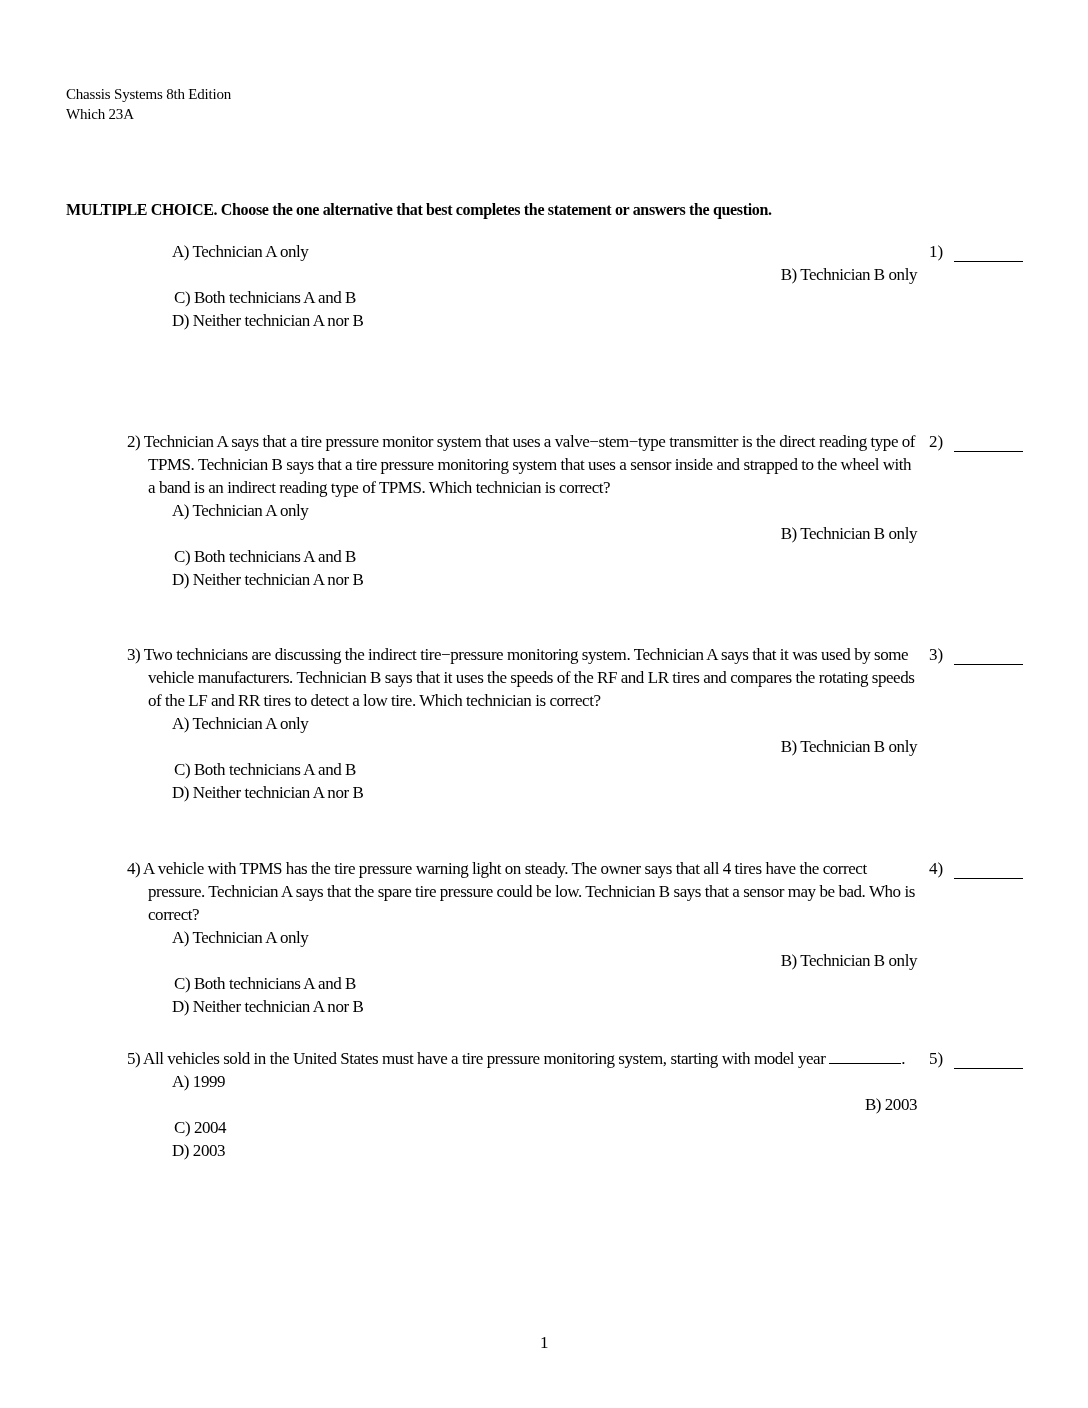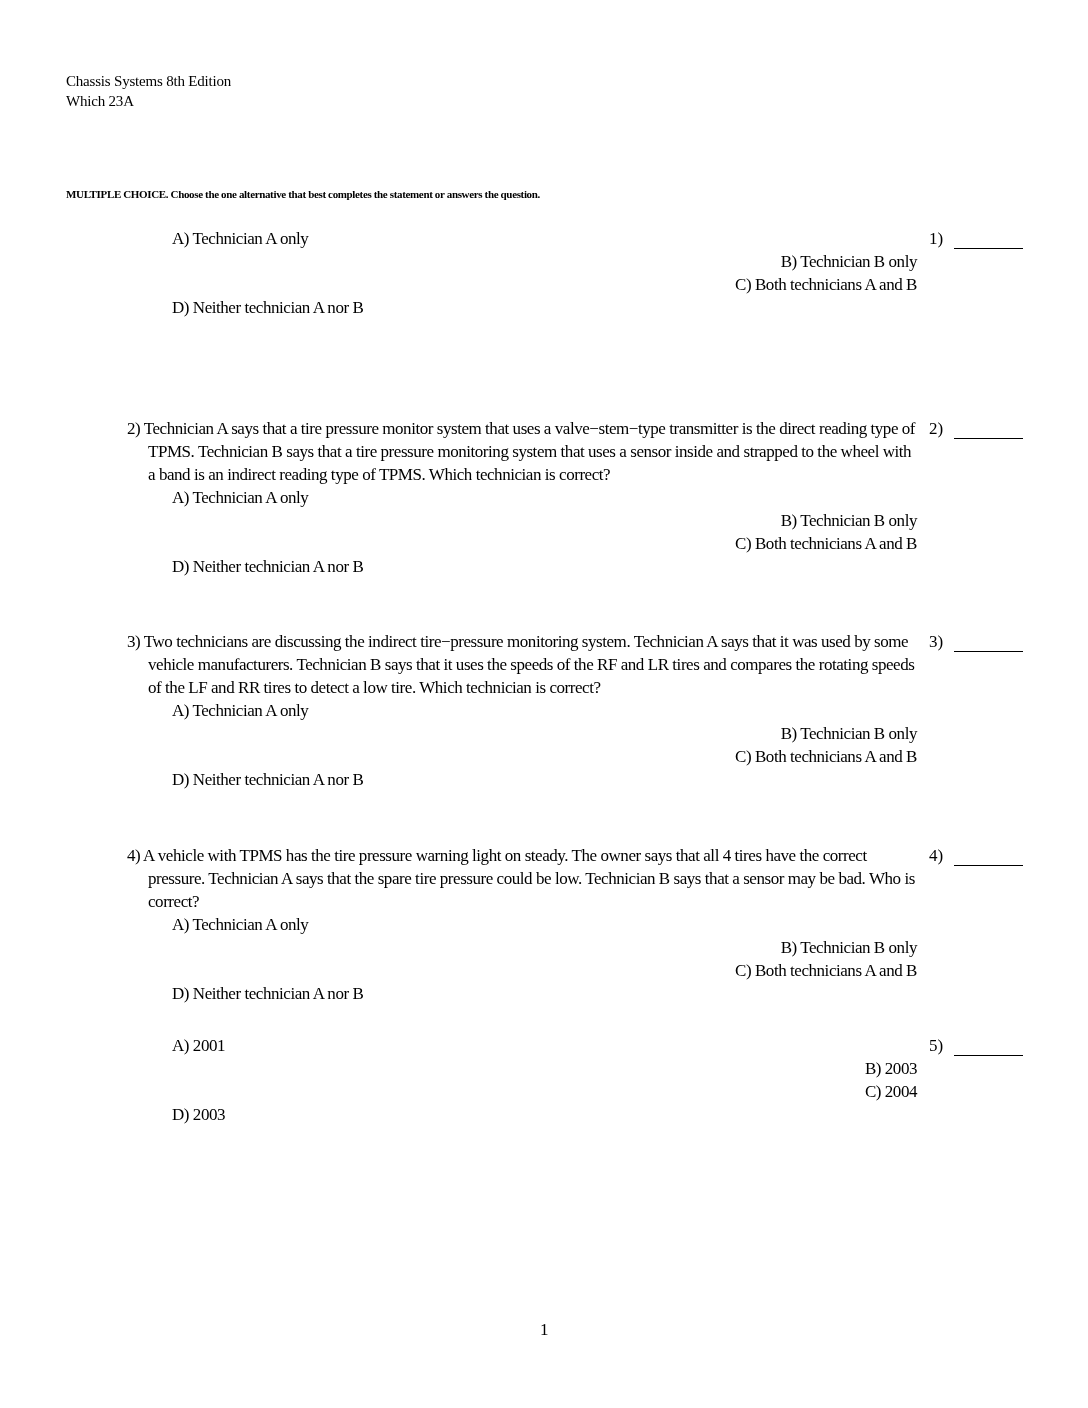--- a/index.html
+++ b/index.html
@@ -1,28 +1,28 @@
 <!DOCTYPE html>
 <html><head>
 <meta charset="utf-8">
 <style>
   html, body { margin: 0; padding: 0; background: #ffffff; }
   body { width: 1088px; height: 1408px; position: relative; color: #000; overflow: hidden; }
-  .page { position: absolute; left: 0; top: 4px; width: 1088px; height: 1204px; }
+  .page { position: absolute; left: 0; top: 17px; width: 1088px; height: 1204px; }
   .hdr { position: absolute; left: 66px; font-family: "Liberation Serif", serif; font-size: 15px; line-height: 20px; letter-spacing: -0.2px; }
   .course { top: 67px; }
   .quiz { top: 87px; }
   .name-row { position: absolute; left: 66px; top: 125px; font-family: "Liberation Serif", serif; font-size: 15px; display: flex; align-items: flex-end; }
   .name-line { width: 312px; border-bottom: 1px solid #000; height: 17px; margin-left: 1px; }
-  .instructions { position: absolute; left: 66px; top: 184px; font-family: "Liberation Serif", serif; font-weight: bold; font-size: 11px; letter-spacing: -0.35px; white-space: nowrap; text-align: center; }
+  .instructions { position: absolute; left: 66px; top: 184px; font-family: "Liberation Serif", serif; font-weight: bold; font-size: 16px; letter-spacing: -0.35px; white-space: nowrap; text-align: center; }
   .q { position: absolute; left: 127px; width: 790px; font-family: "Liberation Serif", serif; font-size: 17px; line-height: 23px; letter-spacing: -0.45px; }
   .q .stem { display: block; padding-left: 21px; text-indent: -21px; }
   .q .choice { display: block; padding-left: 45px; }
   .q .choice.b { padding-left: 48px; text-align: right; }
-  .q .choice.c { padding-left: 47px; text-align: right; }
+  .q .choice.c { padding-left: 47px; }
   .ans { position: absolute; left: 929px; font-family: "Liberation Serif", serif; font-size: 17px; display: flex; align-items: flex-end; }
   .ans .line { width: 69px; border-bottom: 1.5px solid #000; margin-left: 11px; height: 14px; }
   .pagenum { position: absolute; left: 540px; top: 1316px; font-family: "Liberation Serif", serif; font-size: 17px; }
   .blank { display: inline-block; width: 72px; border-bottom: 1px solid #000; height: 14px; vertical-align: baseline; }
 </style>
 </head>
 <body>
 
 <div class="page">
 
@@ -73,21 +73,22 @@
     <span class="choice b">B) Technician B only</span>
     <span class="choice c">C) Both technicians A and B</span>
     <span class="choice">D) Neither technician A nor B</span>
   </div>
   <div class="ans" style="top:842px">
     <span>4)</span>
     <span class="line"></span>
   </div>
 
   <div class="q" style="top:1030px">
-    <span class="choice">A) 2001</span>
+    <span class="stem"><span>5) All vehicles sold in the United States must have a tire pressure monitoring system, starting with model year </span><span class="blank"></span><span>.</span></span>
+    <span class="choice">A) 1999</span>
     <span class="choice b">B) 2003</span>
     <span class="choice c">C) 2004</span>
     <span class="choice">D) 2003</span>
   </div>
   <div class="ans" style="top:1032px">
     <span>5)</span>
     <span class="line"></span>
   </div>
 
   <div class="pagenum">1</div>

